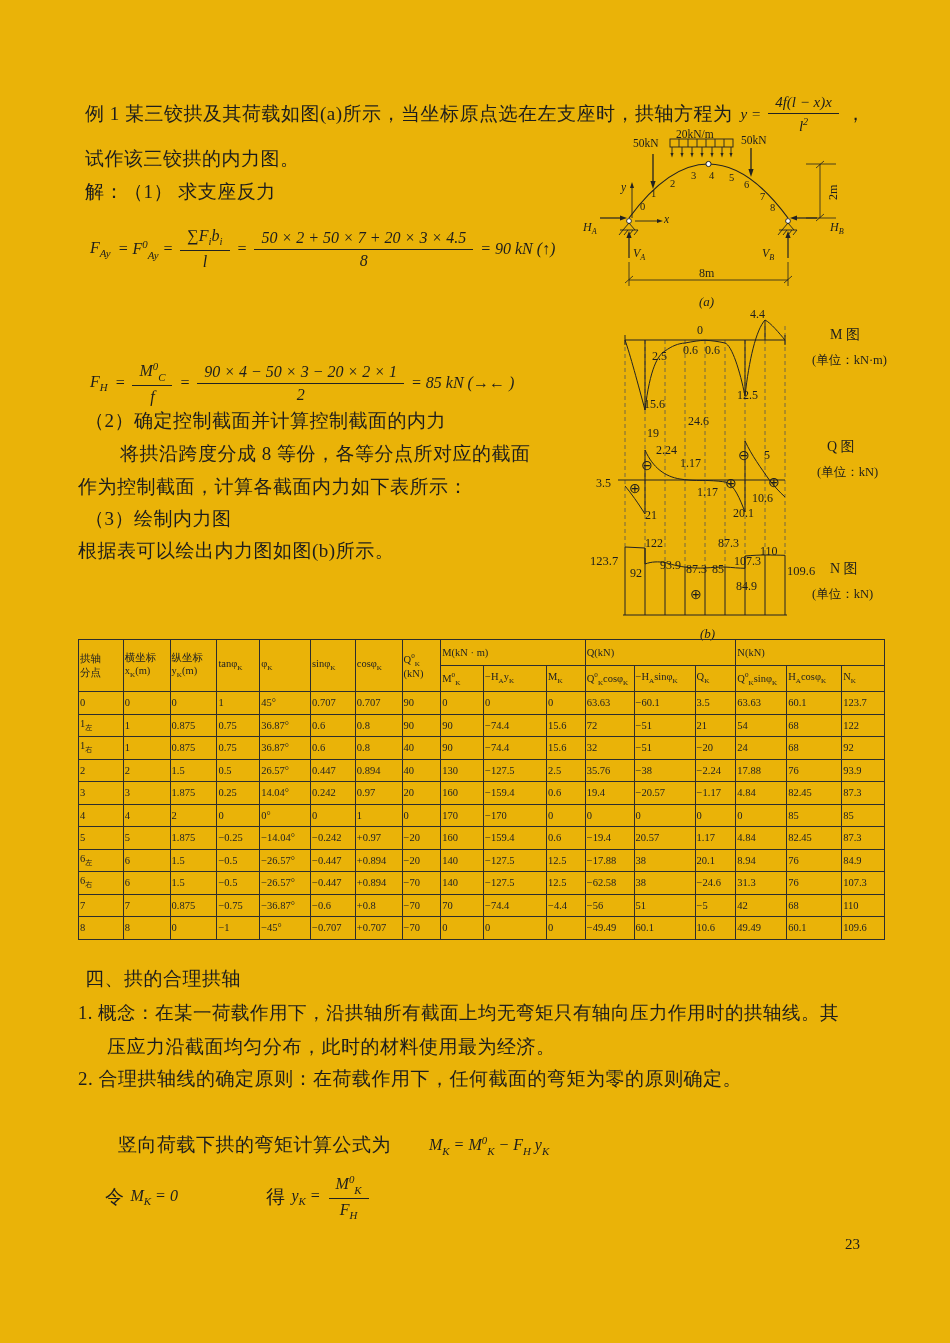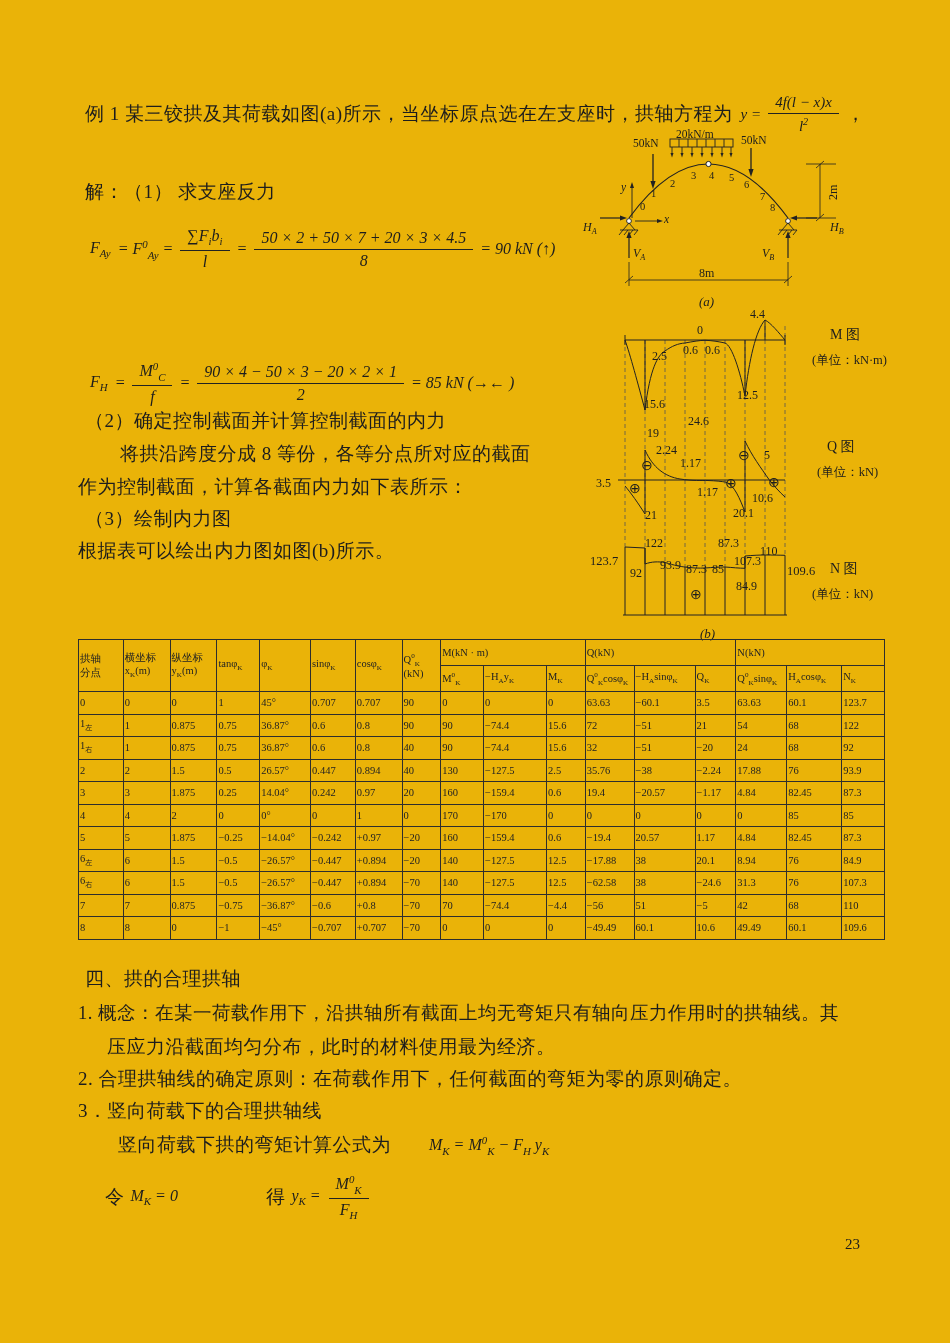--- a/index.html
+++ b/index.html
@@ -36,20 +36,21 @@
     <span class="cn">例 1 某三铰拱及其荷载如图(a)所示，当坐标原点选在左支座时，拱轴方程为</span>
     <span class="math mrow" style="margin-left:8px;font-size:15px">
       <span>y =</span>
       <span class="frac">
         <span class="num">4f(l − x)x</span>
         <span class="den">l<sup>2</sup></span>
       </span>
     </span>
     <span class="cn">，</span>
   </div>
+  <div class="abs cn" style="left:85px;top:146px">试作该三铰拱的内力图。</div>
   <div class="abs cn" style="left:85px;top:179px">解：（1） 求支座反力</div>
 
   <div class="abs math mrow" style="left:90px;top:218px;height:62px">
     <span>F<sub>Ay</sub></span>
     <span>= F<sup>0</sup><sub>Ay</sub> =</span>
     <span class="frac">
       <span class="num">∑F<sub>i</sub>b<sub>i</sub></span>
       <span class="den">l</span>
     </span>
     <span>=</span>
@@ -564,21 +565,20 @@
           <td>60.1</td>
           <td>109.6</td>
         </tr>
       </tbody>
     </table>
 
   <div class="abs cn" style="left:85px;top:966px">四、拱的合理拱轴</div>
   <div class="abs cn" style="left:78px;top:1000px;font-size:18.5px">1. 概念：在某一荷载作用下，沿拱轴所有截面上均无弯矩只有轴向压力作用时的拱轴线。其</div>
   <div class="abs cn" style="left:107px;top:1034px">压应力沿截面均匀分布，此时的材料使用最为经济。</div>
   <div class="abs cn" style="left:78px;top:1066px">2. 合理拱轴线的确定原则：在荷载作用下，任何截面的弯矩为零的原则确定。</div>
-  <div class="abs cn" style="left:78px;top:1098px">3．竖向荷载下的合理拱轴线</div>
 
   <div class="abs" style="left:118px;top:1132px;display:flex;align-items:center">
     <span class="cn">竖向荷载下拱的弯矩计算公式为</span>
     <span class="math" style="font-size:16px;margin-left:38px">M<sub>K</sub> = M<sup>0</sup><sub>K</sub> − F<sub>H</sub> y<sub>K</sub></span>
   </div>
 
   <div class="abs" style="left:105px;top:1168px;height:58px;display:flex;align-items:center">
     <span class="cn">令</span>
     <span class="math" style="font-size:16px;margin-left:6px">M<sub>K</sub> = 0</span>
     <span class="cn" style="margin-left:88px">得</span>

